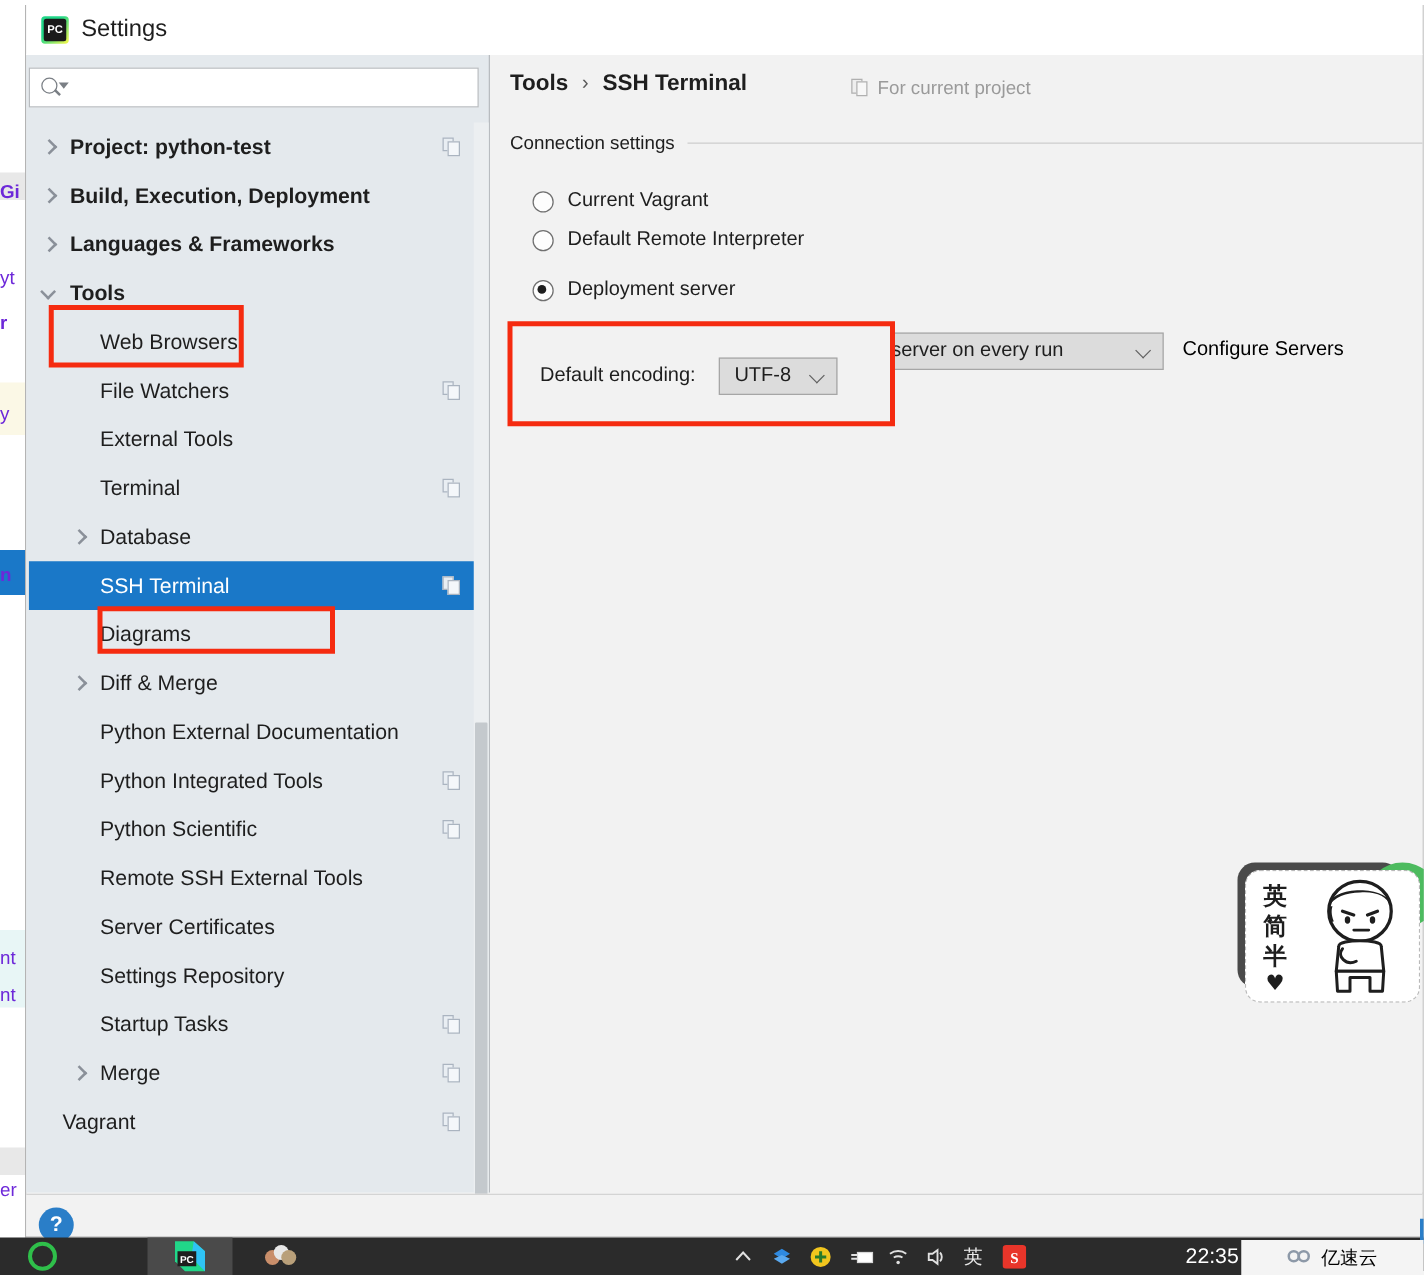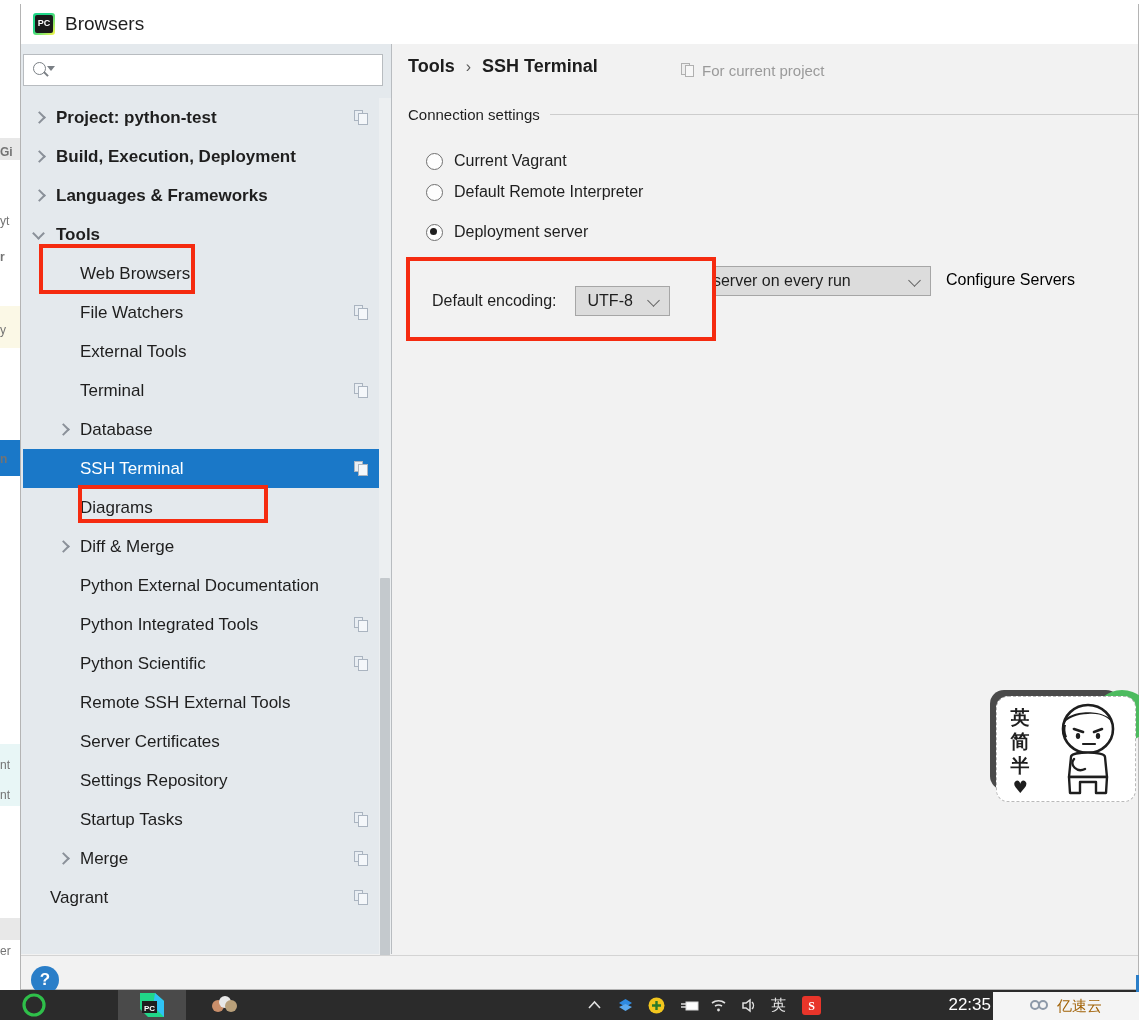--- a/index.html
+++ b/index.html
@@ -10,21 +10,21 @@
     font-family: "Liberation Sans", sans-serif;
     background: #ffffff;
   }
 
   #root { position: relative; width: 1139px; height: 1020px; background: #ffffff; }
 
   
   .bg-strip { position: absolute; left: 0; top: 0; width: 30px; height: 990px; background: #ffffff; }
   .bg-frag {
     position: absolute; left: 0;
-    font-size: 12px; color: #737373; white-space: nowrap;
+    font-size: 15px; color: #6d28d9; white-space: nowrap;
     overflow: hidden; width: 28px;
   }
   .bg-frag.bold { font-weight: bold; }
   .bg-band { position: absolute; left: 0; width: 30px; background: #e8e8e8; }
   .bg-band.yellow { background: #fbf8e6; }
   .bg-band.cyan { background: #e8f6f6; }
   .bg-band.blue { background: #1a78c8; }
 
   
   #dialog {
@@ -279,21 +279,21 @@
     display: flex; align-items: center;
     color: #ffffff; font-size: 17px;
   }
   #tray { position: absolute; left: 585px; top: 0; height: 30px; display: flex; align-items: center; gap: 12px; }
   .tray-ico { width: 19px; height: 19px; position: relative; }
 
   #watermark {
     position: absolute; right: 0; top: 992px; width: 146px; height: 28px;
     background: #f4f4f4;
     display: flex; align-items: center; justify-content: center; gap: 5px;
-    color: #a16207; font-size: 15px;
+    color: #000000; font-size: 15px;
     font-family: "DejaVu Sans", sans-serif;
   }
   #wm-glyph {
     width: 22px; height: 14px; position: relative; flex: none;
   }
   #wm-glyph i {
     position: absolute; top: 1px; width: 10px; height: 10px;
     border: 2px solid #8d99a8; border-radius: 50%;
   }
   #wm-glyph i.l { left: 0; }
@@ -324,21 +324,21 @@
         <div class="bg-frag" style="top: 944px;">er</div>
       </div>
   </div>
 
   <div id="dialog">
 
     <div id="titlebar">
       <div class="pc-logo">
         <span>PC</span>
       </div>
-      <div id="title-text">Browsers</div>
+      <div id="title-text">Settings</div>
     </div>
 
     <div id="body-area">
 
       <div id="leftpanel">
 
         <div id="searchbox">
           <div class="search-icon">
             <div class="lens"></div>
               <div class="handle"></div>

